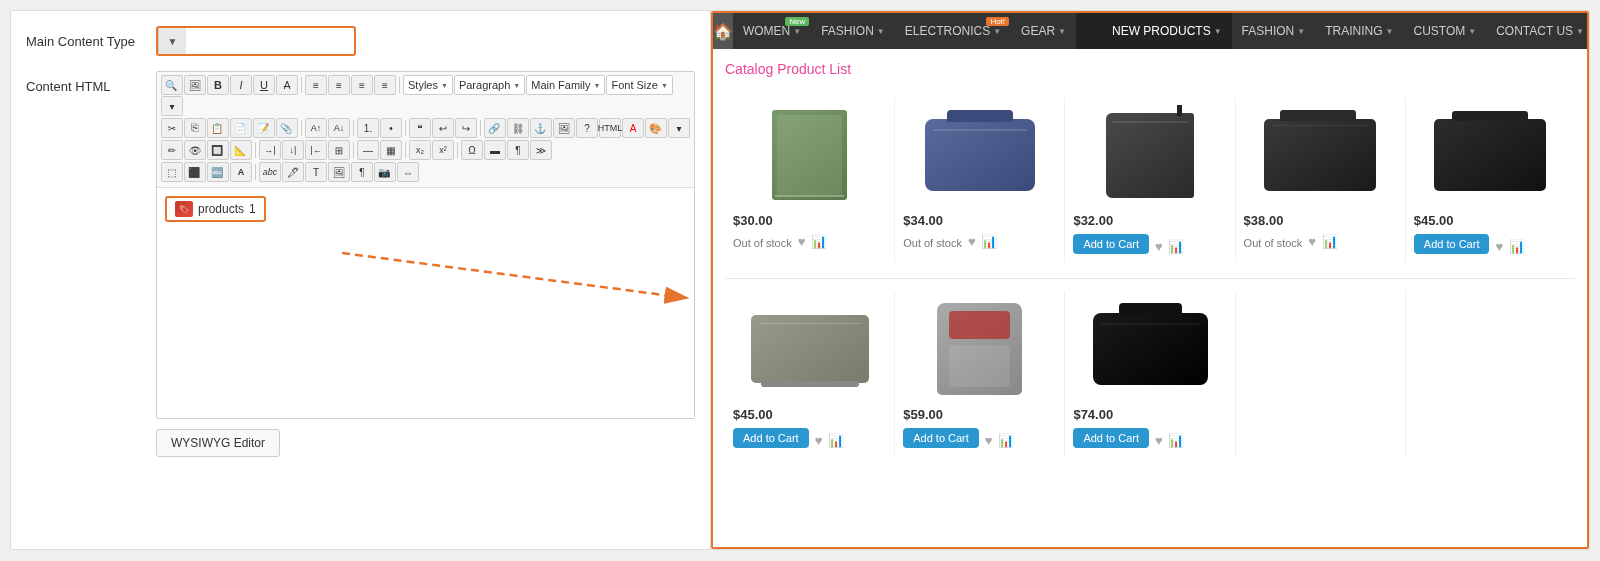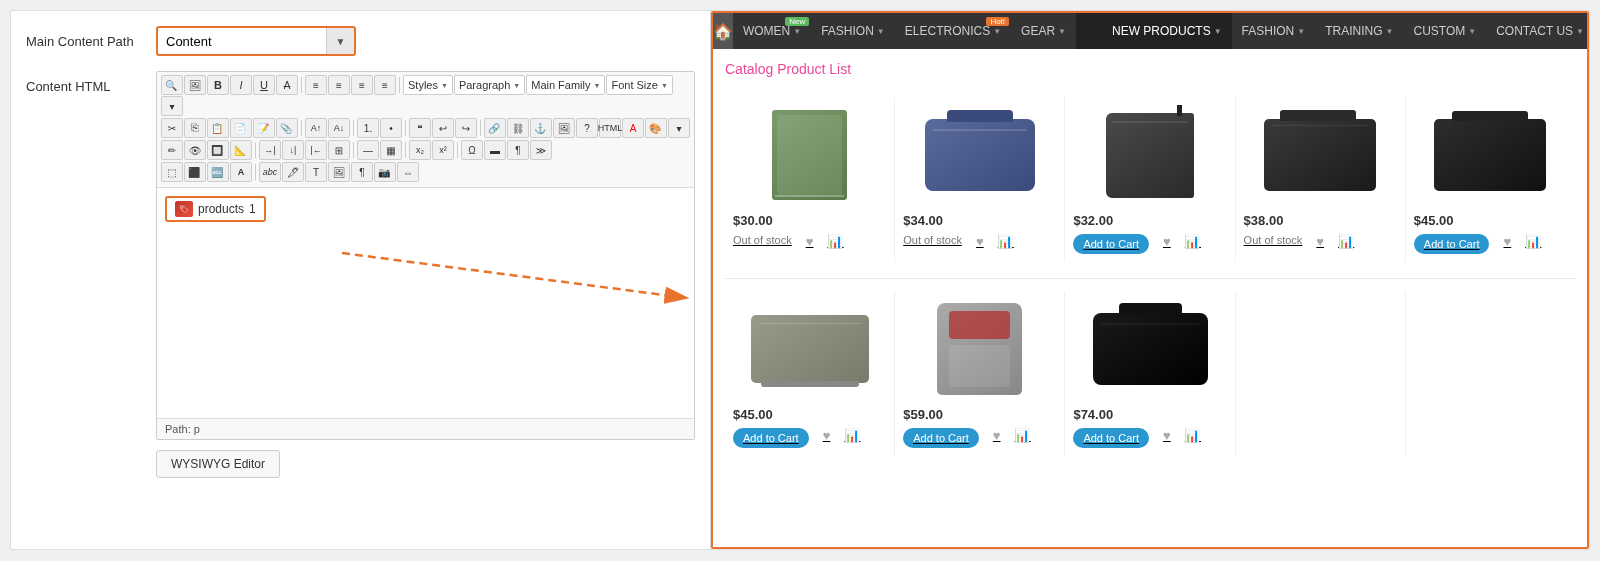--- a/index.html
+++ b/index.html
@@ -311,37 +311,36 @@
 
     .product-price {
       font-size: 13px;
       color: #333;
       font-weight: bold;
       margin-bottom: 6px;
     }
 
     .product-actions {
       display: flex;
-      align-items: flex-start;
-      gap: 14px;
-      text-decoration: underline;
+      align-items: flex-end;
+      gap: 6px;
     }
 
     .out-of-stock {
       font-size: 11px;
       color: #777;
     }
 
     .add-to-cart-btn {
       background: #2b97d1;
       color: white;
       border: none;
       padding: 4px 10px;
       font-size: 11px;
-      border-radius: 10px;
+      border-radius: 4px;
       cursor: pointer;
       white-space: nowrap;
     }
 
     .action-icon {
       color: #aaa;
       font-size: 13px;
       cursor: pointer;
     }
 
@@ -358,25 +357,22 @@
     .tb-underline { text-decoration: underline; font-size: 11px; }
   </style>
 </head>
 <body>
 
 <div class="main-container">
 
   <div class="left-panel">
 
     <div class="content-type-row">
-      <div class="content-type-label">Main Content Path</div>
+      <div class="content-type-label">Main Content Type</div>
       <div class="content-type-select">
-        <select>
-          <option>Content</option>
-        </select>
         <div class="select-arrow">▼</div>
       </div>
     </div>
 
     <div class="content-html-row">
       <div class="content-html-label">Content HTML</div>
 
       <div style="flex:1;">
         <div class="editor-container">
 
@@ -480,23 +476,20 @@
             <svg width="100%" height="65" style="position:absolute;left:0;top:55px;pointer-events:none;">
               <defs>
                 <marker id="arrowhead" markerWidth="10" markerHeight="7" refX="9" refY="3.5" orient="auto">
                   <polygon points="0 0, 10 3.5, 0 7" fill="#e8732c"></polygon>
                 </marker>
               </defs>
               <line x1="185" y1="10" x2="530" y2="55" stroke="#e8732c" stroke-width="2.5" stroke-dasharray="8,5" marker-end="url(#arrowhead)"></line>
             </svg>
           </div>
 
-          <div class="editor-footer">
-            <span>Path: p</span>
-          </div>
         </div>
         
         <button class="wysiwyg-btn">WYSIWYG Editor</button>
       </div>
     </div>
   </div>
 
   <div class="right-panel">
 
     <div class="nav-bar">

